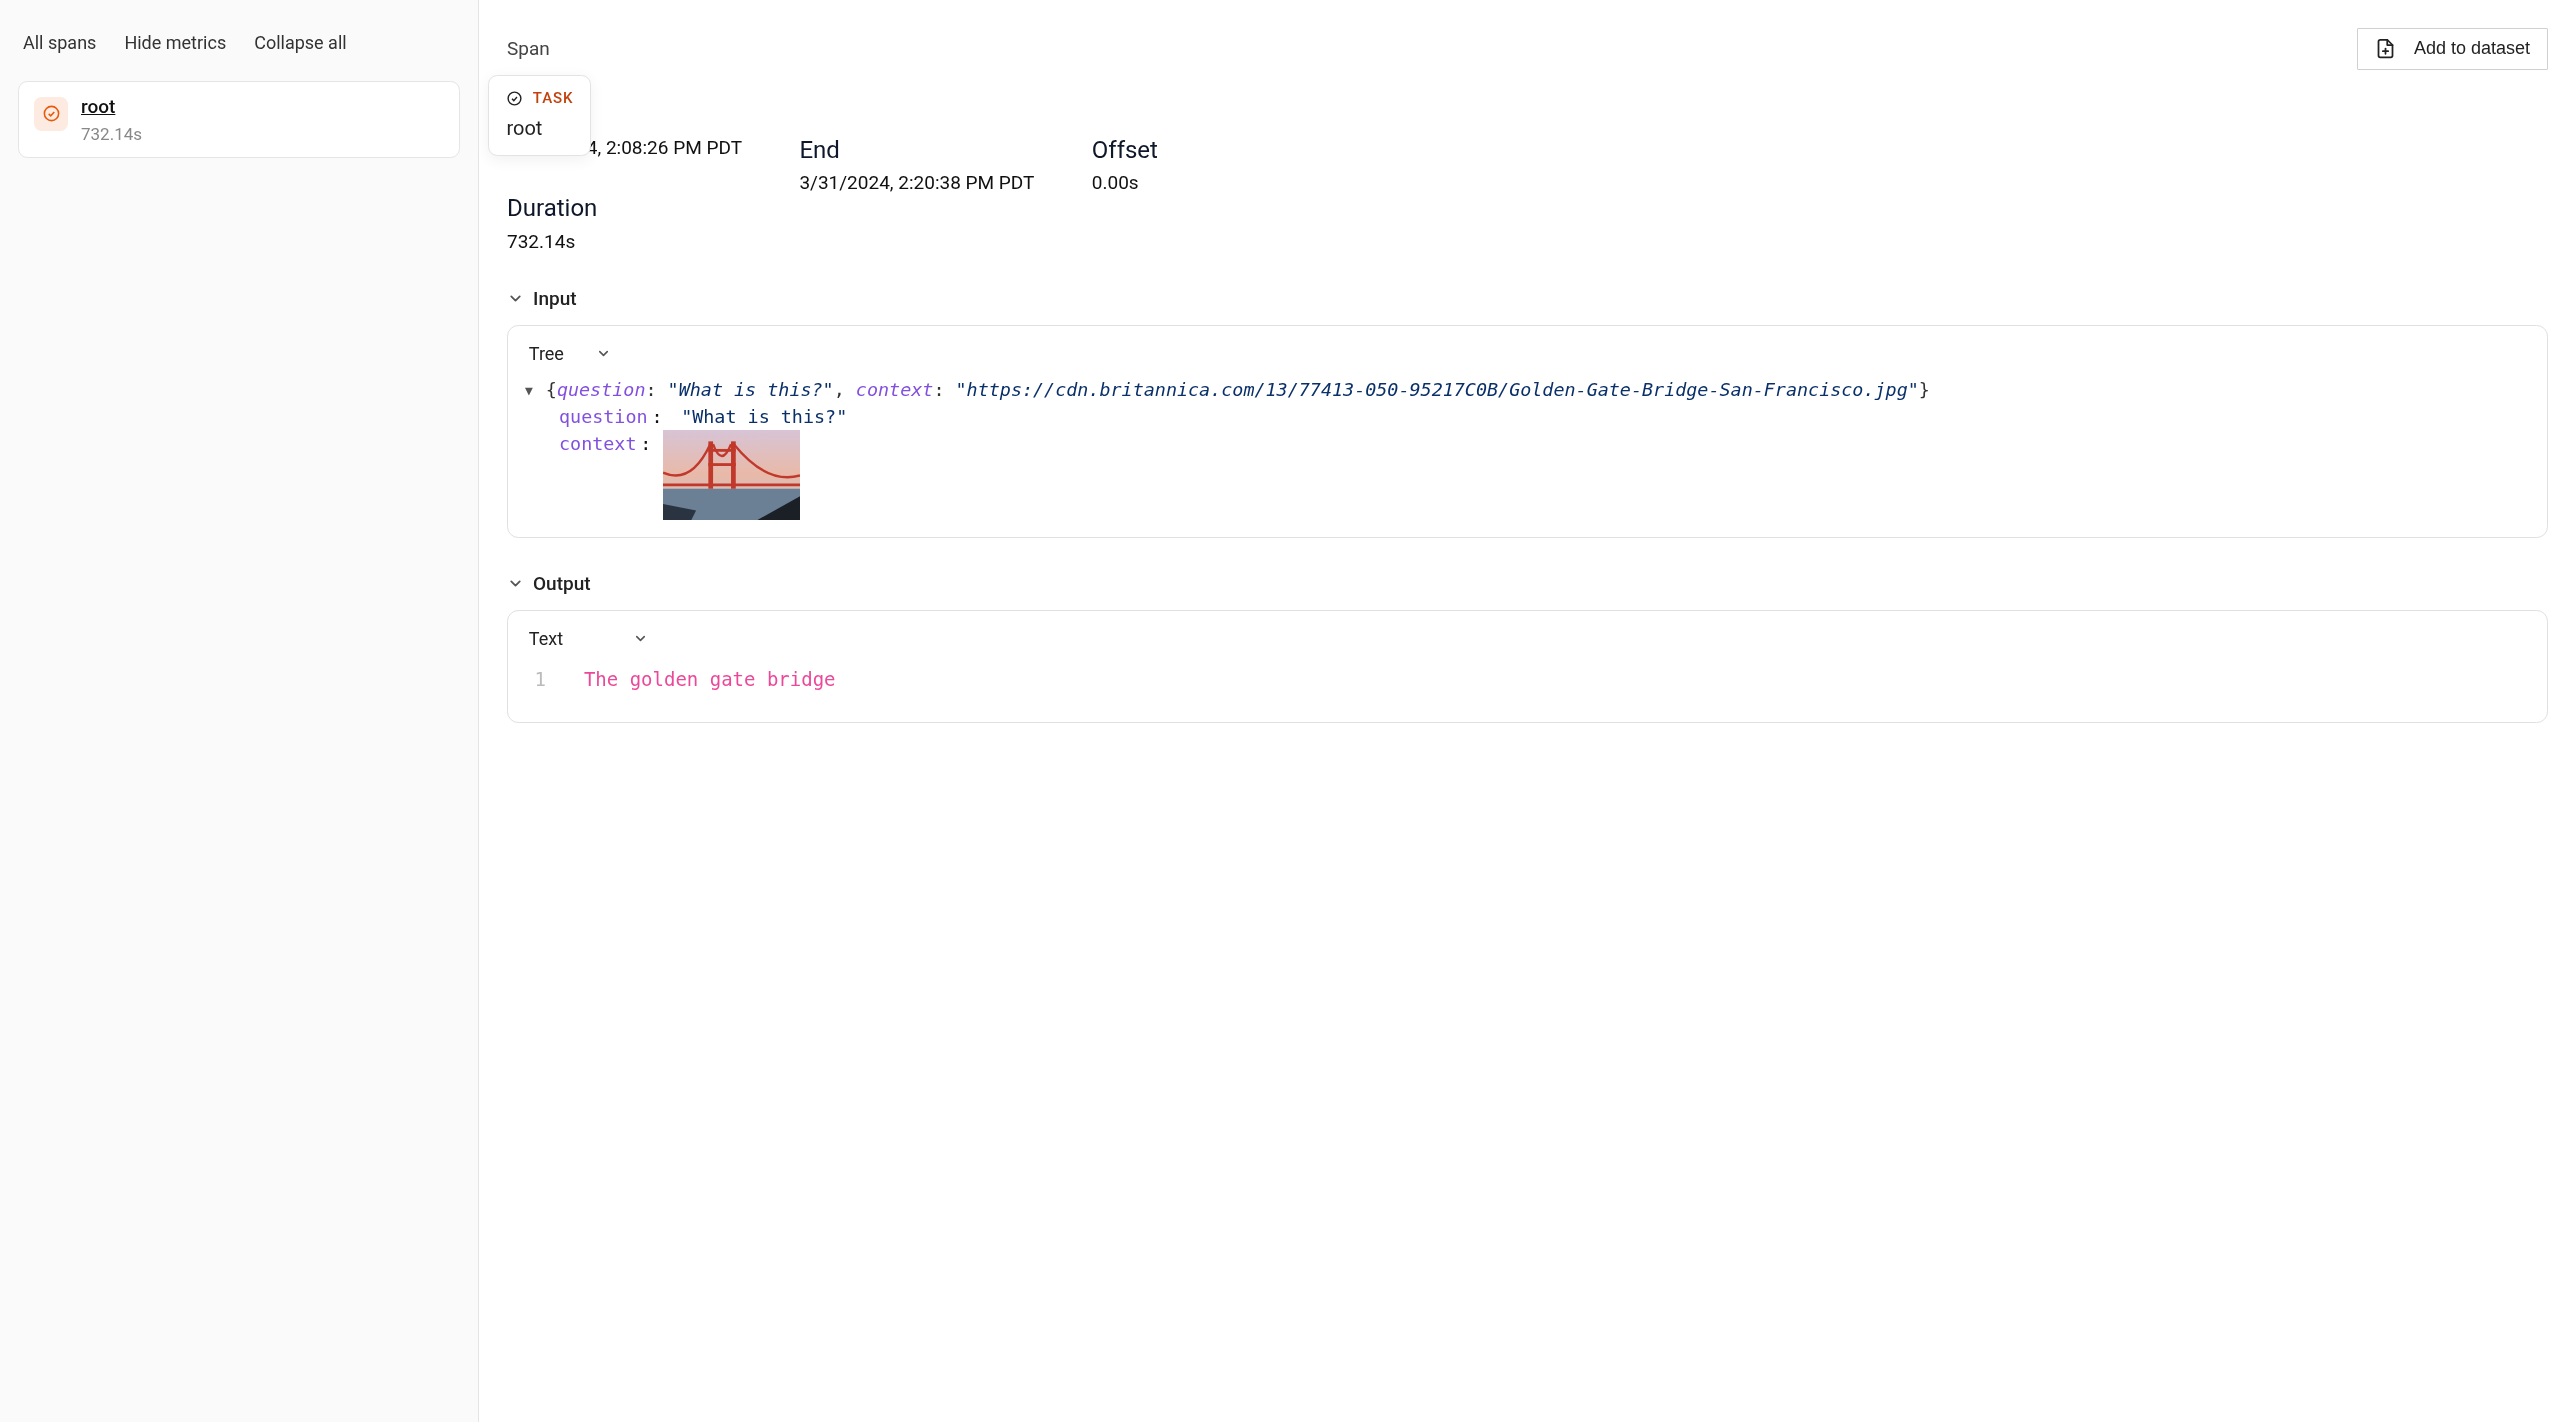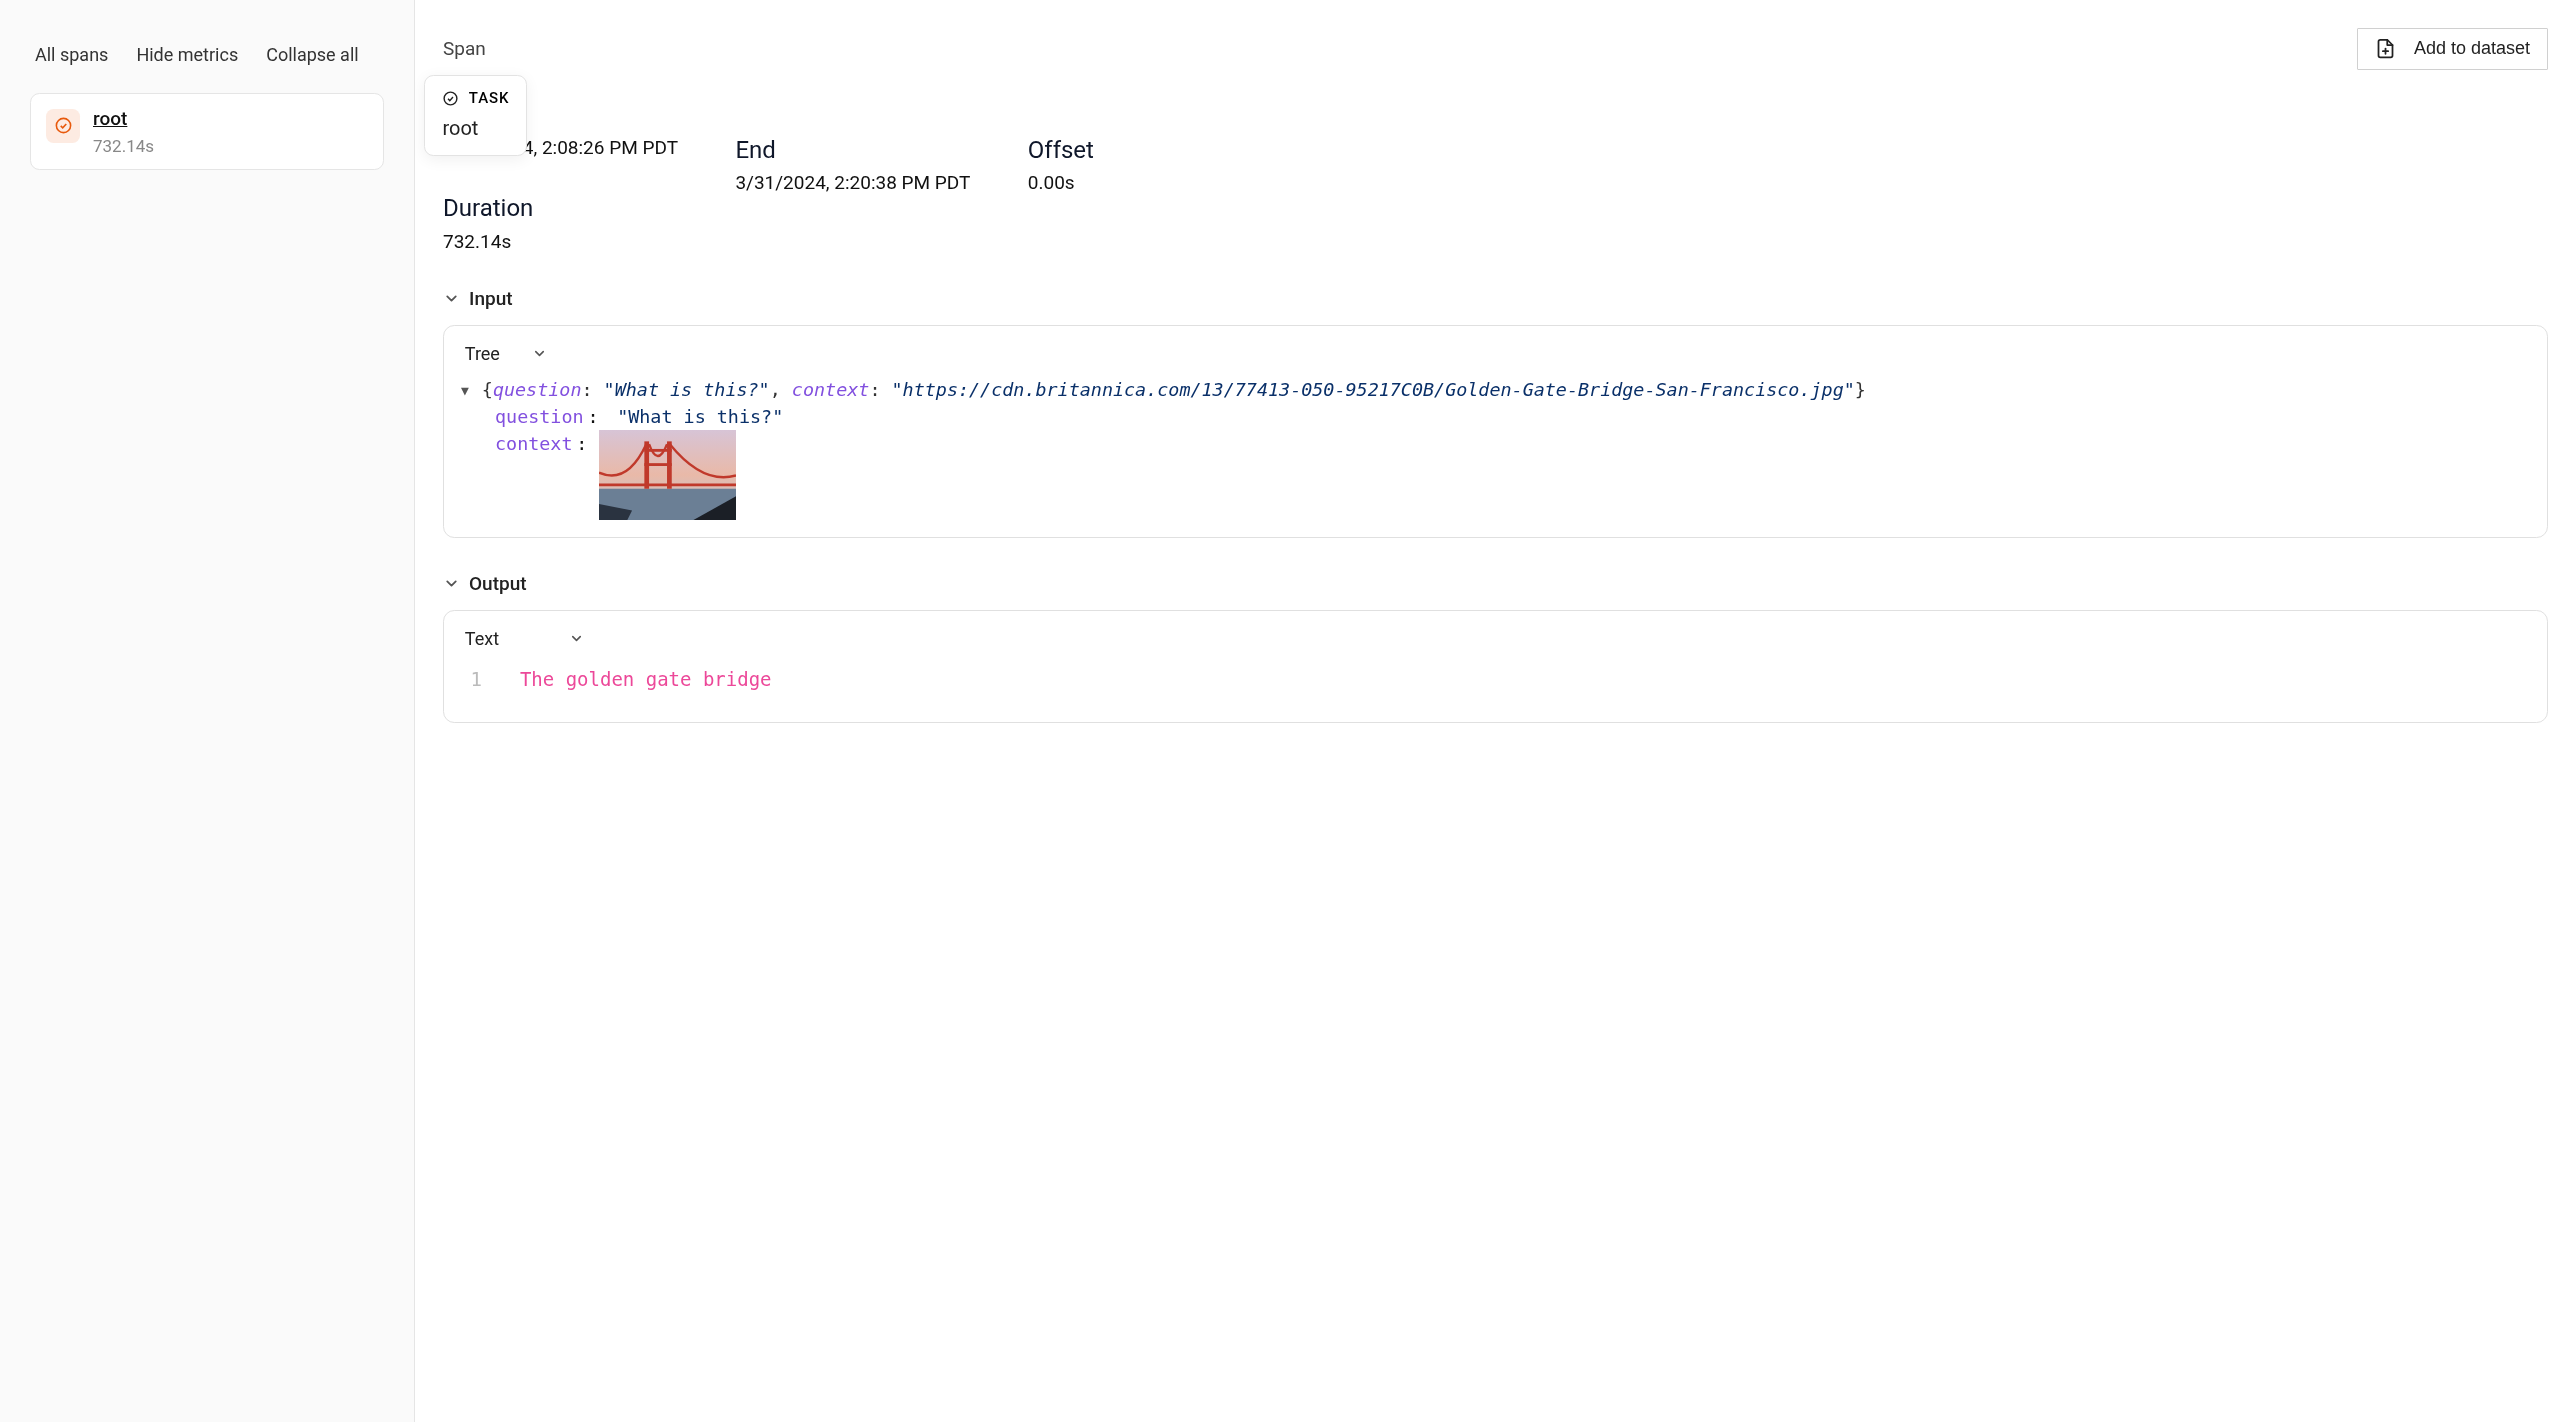--- a/index.html
+++ b/index.html
@@ -4,24 +4,24 @@
   <style>
     * { margin: 0; padding: 0; box-sizing: border-box; }
     body {
       font-family: -apple-system, BlinkMacSystemFont, "Segoe UI", Roboto, sans-serif;
       font-size: 17px;
       color: #1a1a1a;
       background: #fff;
     }
     .container { display: flex; height: 100vh; }
     .sidebar {
-      width: 415px;
+      width: 479px;
       background: #fafafa;
       border-right: 0.9px solid #e5e5e5;
-      padding: 16px;
+      padding: 4px;
       flex-shrink: 0;
     }
     .sidebar-toolbar {
       display: flex;
       gap: 28px;
       padding: 28px 19px 28px 19px;
       font-size: 18px;
       color: #333;
     }
     .sidebar-toolbar span { cursor: pointer; }
@@ -93,21 +93,21 @@
       padding: 13px 17px 15px 17px;
       box-shadow: 0 3.8px 15px rgba(0,0,0,0.06);
       z-index: 10;
     }
     .badge-header {
       display: flex;
       align-items: center;
       gap: 9.4px;
       font-size: 15px;
       letter-spacing: 0.9px;
-      color: #000000;
+      color: #c2410c;
       font-weight: 500;
       text-align: right;
     }
     .badge-title {
       font-size: 20px;
       margin-top: 9.4px;
       color: #222;
     }
     .meta-grid {
       display: grid;

